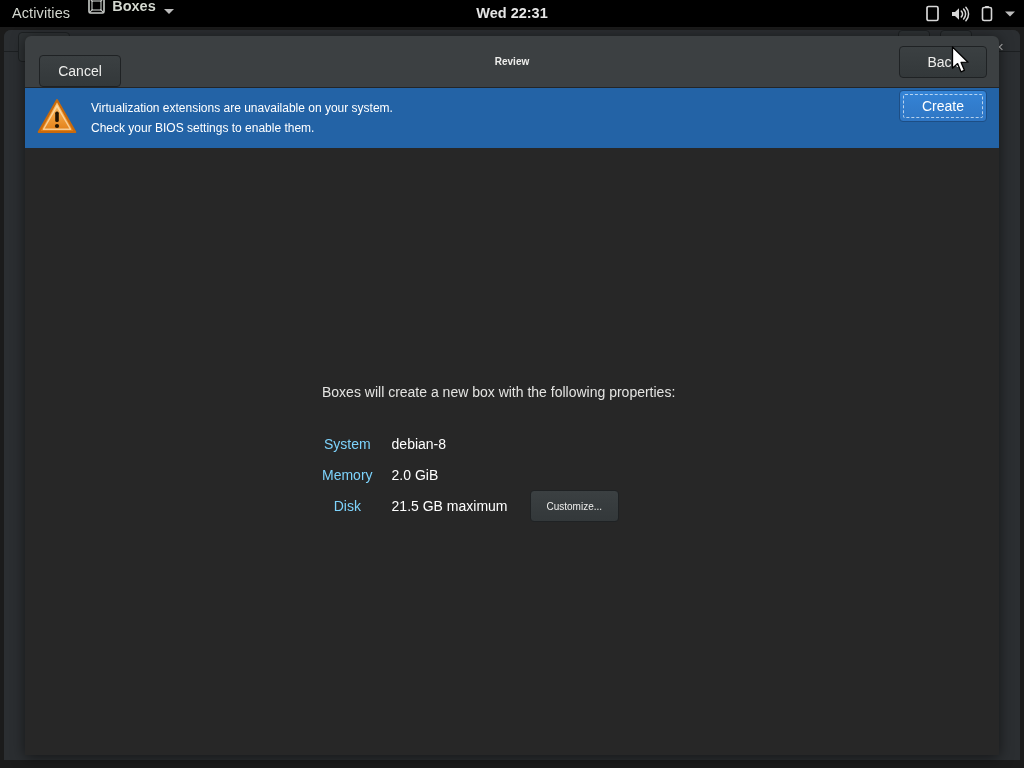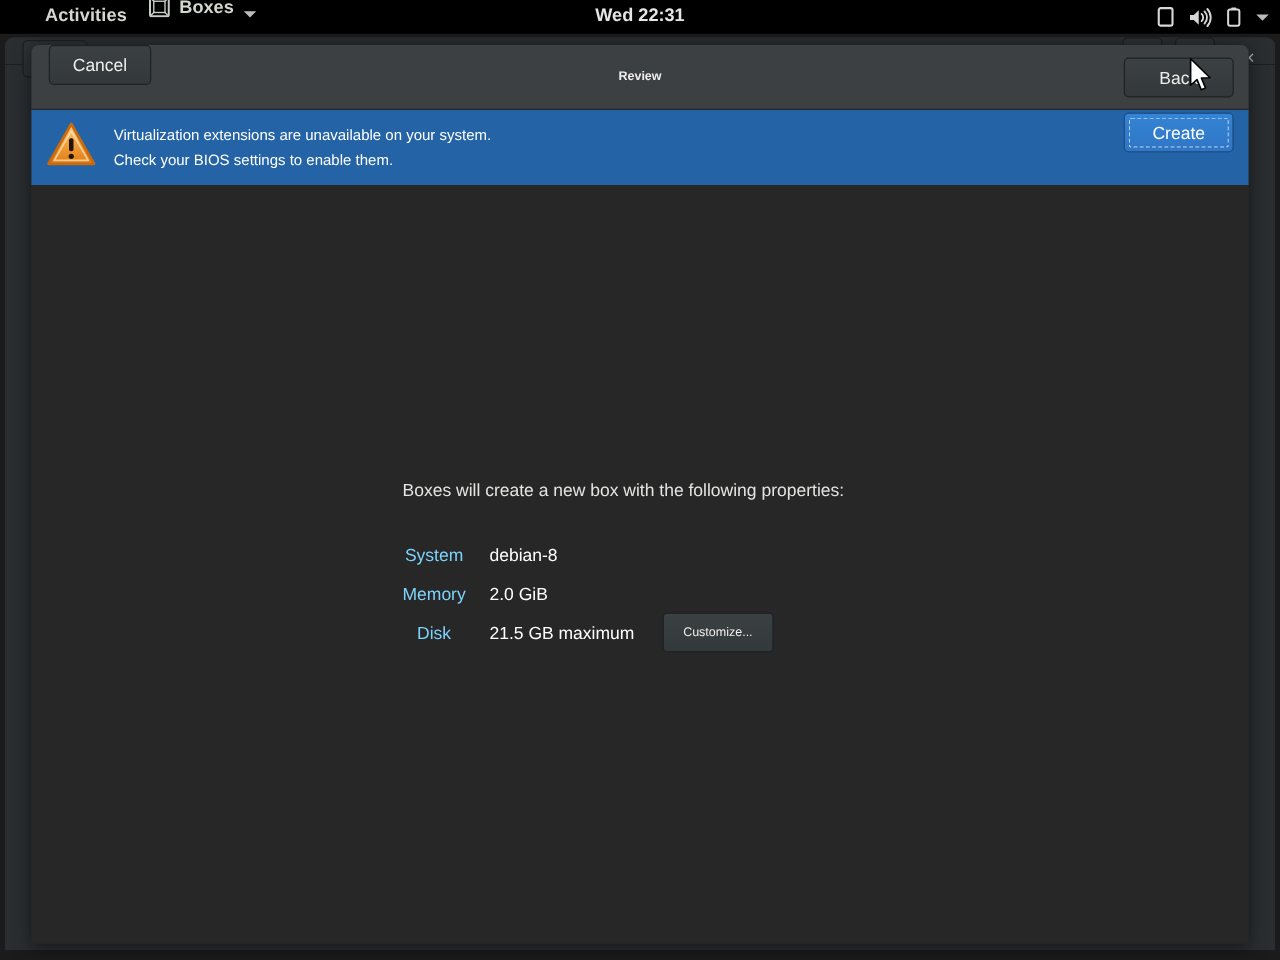--- a/index.html
+++ b/index.html
@@ -25,25 +25,24 @@
     left: 0; top: 0;
     width: 1024px; height: 27px;
     background: #000000;
     display: flex;
     align-items: center;
     z-index: 50;
   }
   .tb-activities {
     color: #d3d7cf;
     font-size: 14.5px;
-    font-weight: bold;
+    font-weight: normal;
     padding: 0 10px 0 12px;
     line-height: 27px;
     letter-spacing: .1px;
-    margin-left: 24px;
   }
   .tb-app {
     display: flex;
     align-items: flex-end;
     gap: 7px;
     padding: 16px 8px;
     height: 27px;
   }
   .tb-app-label {
     color: #d3d7cf;
@@ -126,21 +125,21 @@
     box-shadow: 0 2px 14px rgba(0,0,0,.55);
     z-index: 20;
   }
 
   #dlg-header {
     position: relative;
     height: 52px;
     background: #3c4042;
     border-bottom: 1px solid #232527;
     display: flex;
-    align-items: flex-start;
+    align-items: flex-end;
   }
   #dlg-title {
     position: absolute;
     left: 0; top: 0;
     width: 100%;
     text-align: center;
     line-height: 52px;
     color: #eeeeec;
     font-size: 10px;
     font-weight: bold;

